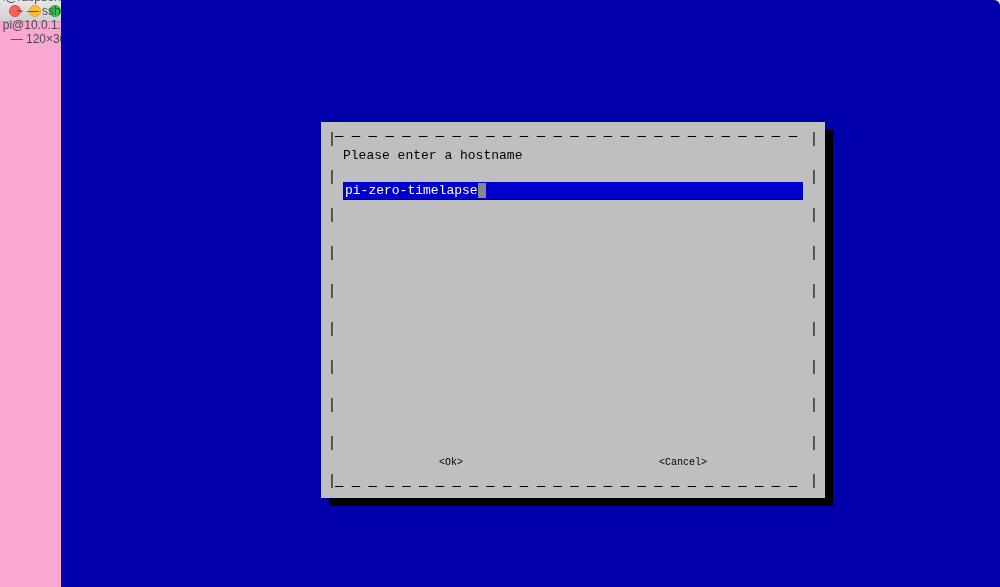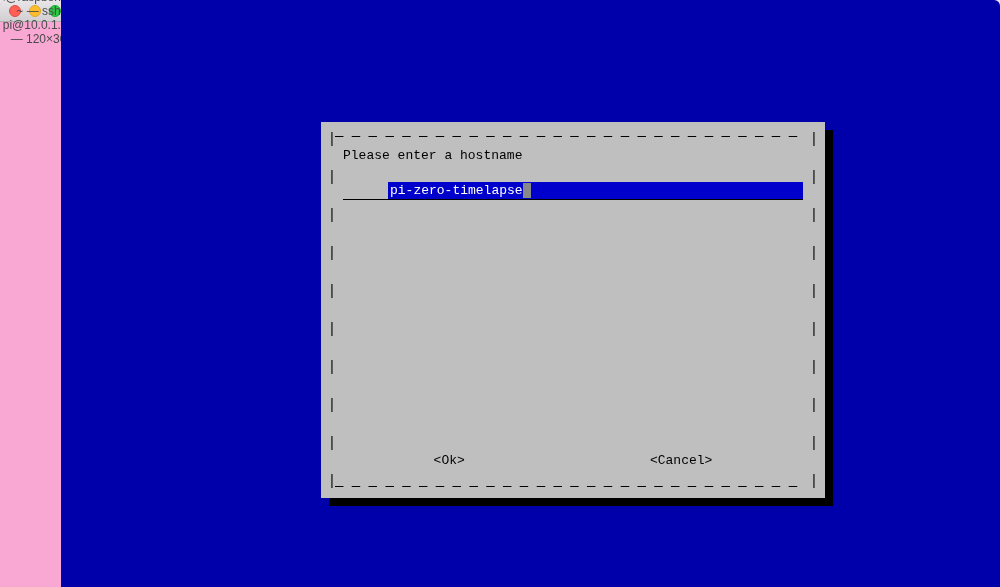--- a/index.html
+++ b/index.html
@@ -118,21 +118,20 @@
     }
     .input-line {
       position: absolute;
       top: 40px;
       left: 2px;
       right: 2px;
       height: 17px;
       background: #0000cc;
       display: flex;
       align-items: center;
-      margin-left: 45px;
     }
     .input-text {
       font-family: Menlo, Monaco, "Courier New", monospace;
       font-size: 13px;
       color: #fff;
       padding-left: 2px;
     }
     .cursor-block {
       display: inline-block;
       width: 8px;
@@ -150,21 +149,21 @@
       border-bottom: 1px solid #000;
     }
     .button-row {
       position: absolute;
       bottom: 10px;
       left: 0;
       right: 0;
       display: flex;
       justify-content: space-around;
       font-family: Menlo, Monaco, "Courier New", monospace;
-      font-size: 13px;
+      font-size: 10px;
       color: #000;
     }
     .dlg-button {
       cursor: pointer;
     }
     .vbar-left, .vbar-right {
       position: absolute;
       top: 8px;
       bottom: 8px;
       width: 10px;

